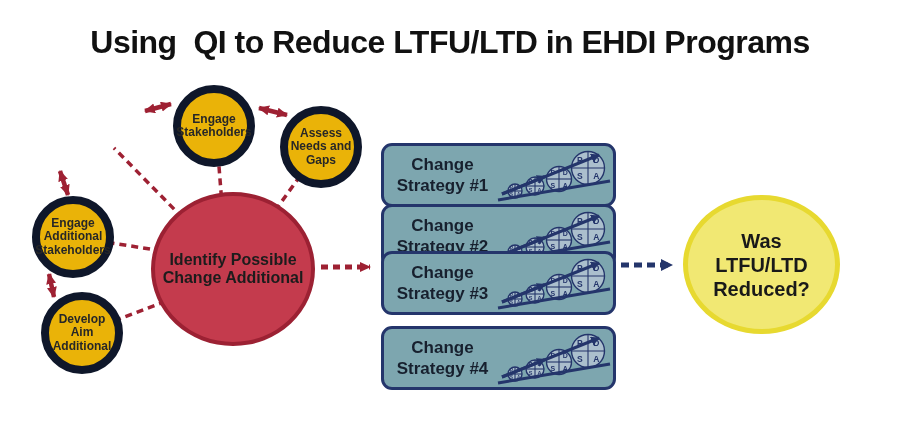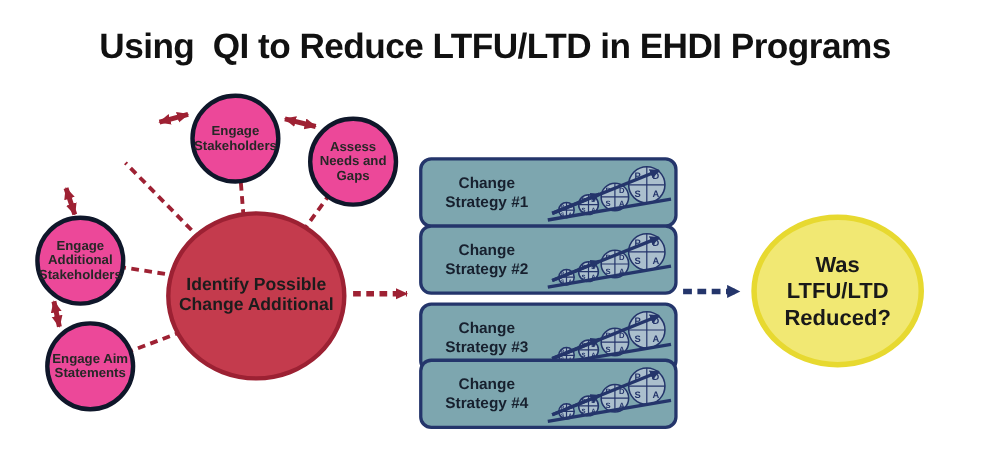--- a/index.html
+++ b/index.html
@@ -8,39 +8,39 @@
     font-family:"Liberation Sans", sans-serif; overflow:hidden;
   }
   .title {
     position:absolute; top:24px; left:0; width:100%; text-align:center;
     font-size:32px; font-weight:bold; color:#111111; letter-spacing:-0.5px;
     white-space:pre;
   }
   svg.layer { position:absolute; left:0; top:0; }
   .node {
     position:absolute; border-radius:50%; box-sizing:border-box;
-    background:#ec4899; border:4px solid #0f172a;
+    background:#eab308; border:8px solid #0f172a;
     display:flex; align-items:center; justify-content:center;
     text-align:center; color:#272727; font-weight:bold;
     font-size:12px; line-height:1.12;
   }
   .node .lbl { padding:1px; }
   .hub {
     background:#c43b4d; border:4px solid #9c2133; font-size:16px; color:#1c1c1c;
   }
   .hub .lbl { width:150px; }
   .strategy-stack { position:absolute; left:381px; top:143px; width:235px; height:250px; }
   .strategy-box {
     position:absolute; left:0; width:235px; height:64px; box-sizing:border-box;
     background:#7da6af; border:3px solid #24356b; border-radius:11px;
     display:flex; align-items:center;
   }
   .strategy-label {
     width:104px; margin-left:8px; text-align:center; font-weight:bold;
-    font-size:14px; color:#17202e; line-height:1.25;
+    font-size:17px; color:#17202e; line-height:1.25;
   }
   .pdsa-slot { width:118px; height:54px; margin-left:2px; }
   .pdsa-slot svg { display:block; }
   .outcome {
     position:absolute; left:683px; top:195px; width:157px; height:139px;
     border-radius:50%; box-sizing:border-box;
     background:#f1e873; border:5px solid #e7d930;
     display:flex; align-items:center; justify-content:center;
     text-align:center; font-weight:bold; font-size:20px; color:#191919;
   }
@@ -91,21 +91,21 @@
   <div class="node" style="left:173px; top:85px;  width:82px; height:82px;">
     <span class="lbl">Engage Stakeholders</span>
   </div>
   <div class="node" style="left:280px; top:106px; width:82px; height:82px;">
     <span class="lbl">Assess Needs and Gaps</span>
   </div>
   <div class="node" style="left:32px;  top:196px; width:82px; height:82px;">
     <span class="lbl">Engage Additional Stakeholders</span>
   </div>
   <div class="node" style="left:41px;  top:292px; width:82px; height:82px;">
-    <span class="lbl">Engage Aim Statements</span>
+    <span class="lbl">Develop Aim Additional</span>
   </div>
 
   <div class="node hub" style="left:151px; top:192px; width:164px; height:154px;">
     <span class="lbl">Identify Possible Change Additional</span>
   </div>
 
   <div class="strategy-stack">
     <div class="strategy-box" style="top:0px;">
       <div class="strategy-label">Change Strategy #1</div>
       <div class="pdsa-slot">
@@ -187,21 +187,21 @@
       <text x="57.75" y="39.7" font-size="7">S</text>
       <text x="70.25" y="39.7" font-size="7">A</text>
       <text x="84.75" y="14.7" font-size="8.5">P</text>
       <text x="101.25" y="14.7" font-size="8.5">D</text>
       <text x="84.75" y="31.2" font-size="8.5">S</text>
       <text x="101.25" y="31.2" font-size="8.5">A</text>
     </g>
   </svg>
 </div>
     </div>
-    <div class="strategy-box" style="top:132px;">
+    <div class="strategy-box" style="top:108px;">
       <div class="strategy-label">Change Strategy #3</div>
       <div class="pdsa-slot">
   <svg width="118" height="54" viewBox="0 0 118 54">
     <circle cx="20" cy="43" r="7" fill="#abbfcd" stroke="#24356b" stroke-width="1.4"></circle>
     <circle cx="40" cy="38" r="9" fill="#abbfcd" stroke="#24356b" stroke-width="1.4"></circle>
     <circle cx="64" cy="31" r="12.5" fill="#abbfcd" stroke="#24356b" stroke-width="1.4"></circle>
     <circle cx="93" cy="20" r="16.5" fill="#abbfcd" stroke="#24356b" stroke-width="1.4"></circle>
     <g stroke="#24356b" stroke-width="1.1">
       <line x1="13" y1="43" x2="27" y2="43"></line>
               <line x1="20" y1="36" x2="20" y2="50"></line>

